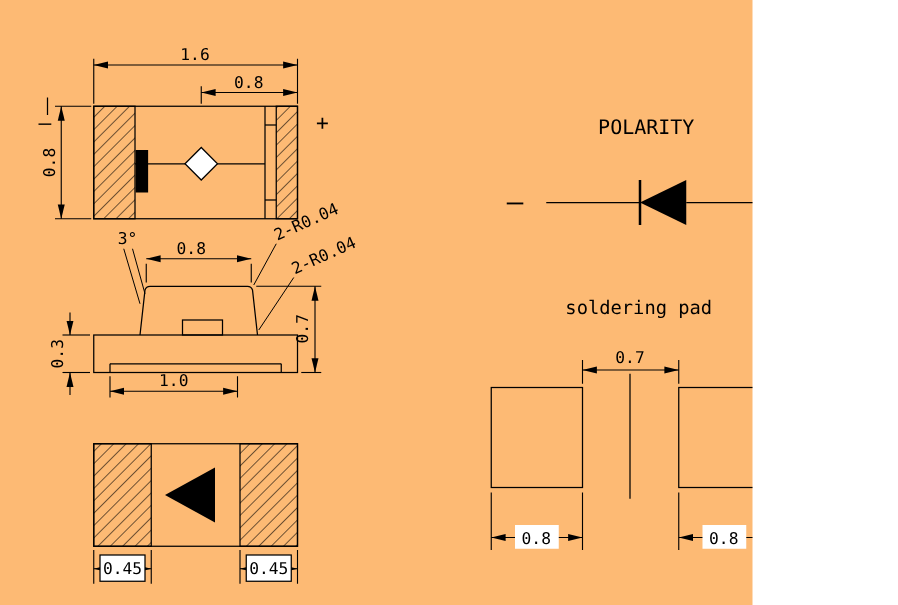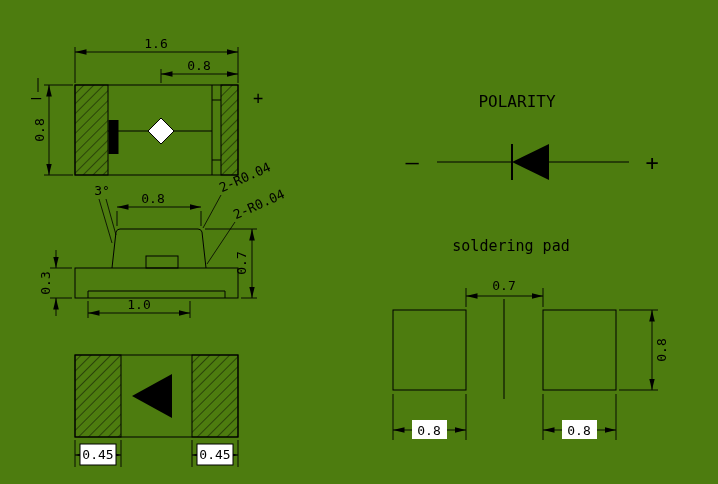--- a/index.html
+++ b/index.html
@@ -1,16 +1,16 @@
 <!DOCTYPE html>
 <html><head>
 <meta charset="utf-8">
 <style>
   html,body{margin:0;padding:0;background:#ffffff;}
-  .canvas{position:relative;width:718px;height:484px;background:#4d7c0f;overflow:hidden;}
+  .canvas{position:relative;width:602px;height:484px;background:#fdba74;overflow:hidden;}
   svg{display:block;}
   .ln  {stroke:#000;stroke-width:1;fill:none;}
   .thin{stroke:#000;stroke-width:0.8;fill:none;}
   .dim {stroke:#000;stroke-width:0.9;fill:none;}
   .blk {fill:#000;stroke:none;}
   .wht {fill:#fff;stroke:#000;stroke-width:1;}
   .hat {fill:url(#hatch);stroke:#000;stroke-width:1;}
   .bg  {fill:#fff;stroke:none;}
   .box {fill:#fff;stroke:#000;stroke-width:1;}
   .txt {font-family:"DejaVu Sans Mono","Liberation Mono",monospace;font-size:13px;fill:#000;text-anchor:middle;}

